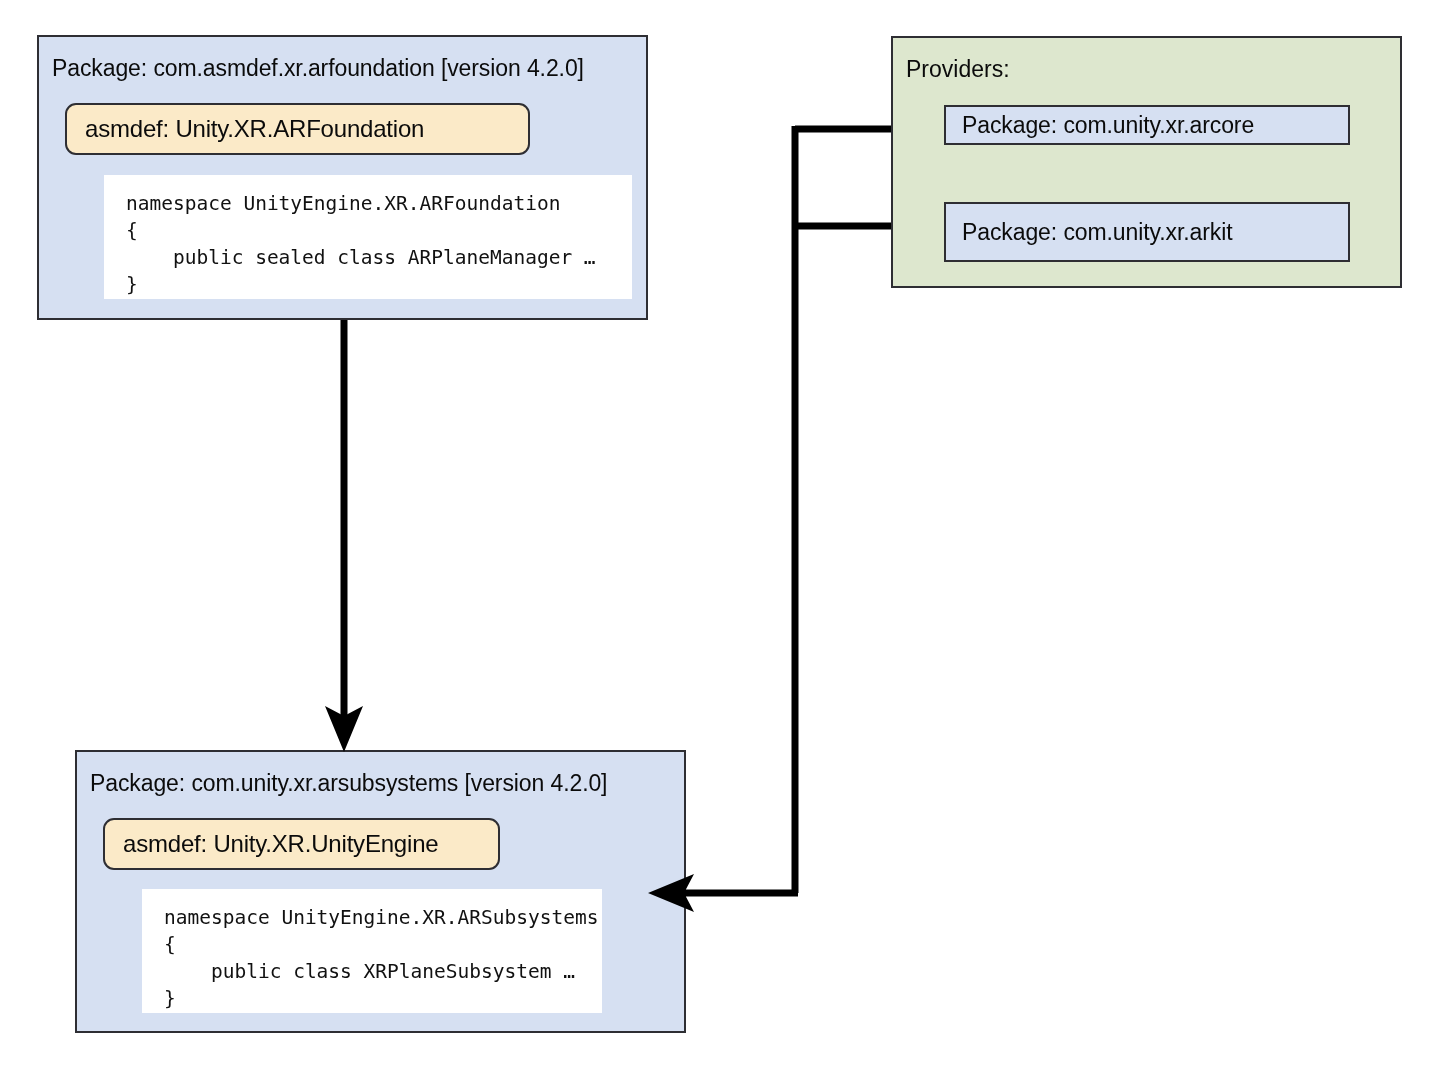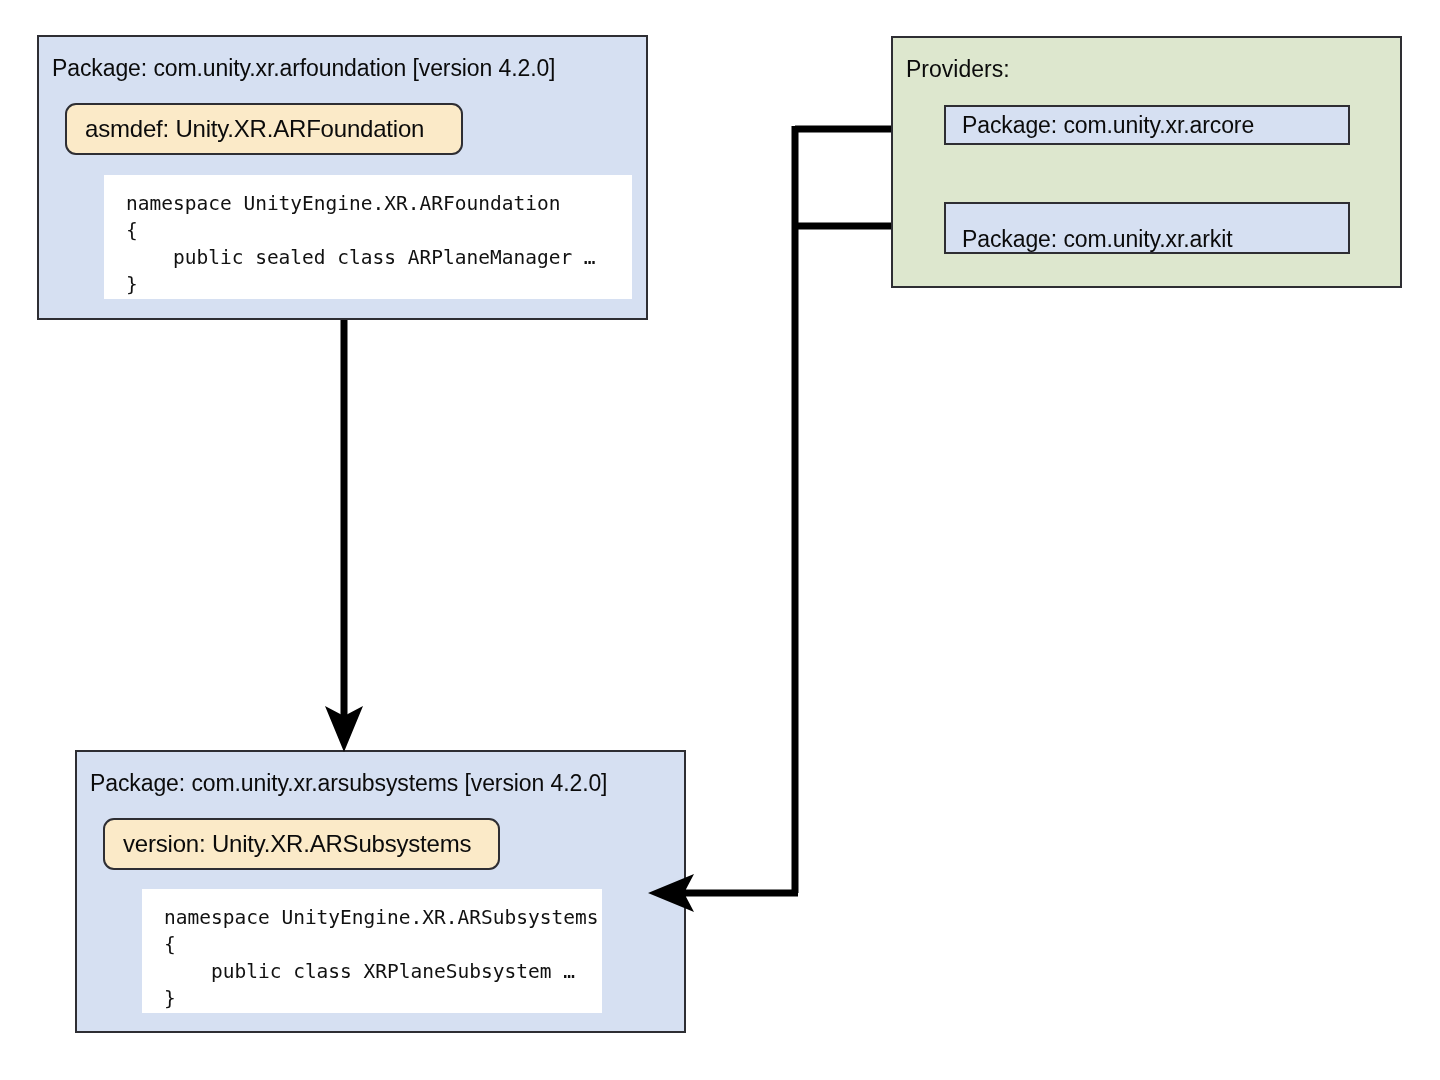--- a/index.html
+++ b/index.html
@@ -116,55 +116,55 @@
     pointer-events: none;
   }
 </style>
 </head>
 <body>
 
 <div id="diagram-canvas">
 
   <div class="pkg-box" style="left:37px; top:35px; width:611px; height:285px;">
 
-    <div class="pkg-title" style="left:13px; top:18px;">Package: com.unity.xr.arfoundation [version 4.2.0]</div>
+    <div class="pkg-title" style="left:13px; top:18px;">Package: com.asmdef.xr.arfoundation [version 4.2.0]</div>
 
-    <div class="asmdef-pill" style="left:26px; top:66px; width:398px; height:52px;">
+    <div class="asmdef-pill" style="left:26px; top:66px; width:465px; height:52px;">
       <span>asmdef: Unity.XR.ARFoundation</span>
     </div>
 
     <div class="code-block" style="left:65px; top:138px; width:528px; height:124px;">namespace UnityEngine.XR.ARFoundation
 {
     public sealed class ARPlaneManager …
 }</div>
   </div>
 
   <div class="pkg-box" style="left:37px; top:750px; width:611px; height:283px;margin-left:38px;">
 
     <div class="pkg-title" style="left:13px; top:18px;">Package: com.unity.xr.arsubsystems [version 4.2.0]</div>
 
     <div class="asmdef-pill" style="left:26px; top:66px; width:397px; height:52px;">
-      <span>version: Unity.XR.ARSubsystems</span>
+      <span>asmdef: Unity.XR.UnityEngine</span>
     </div>
 
     <div class="code-block" style="left:65px; top:137px; width:460px; height:124px;">namespace UnityEngine.XR.ARSubsystems
 {
     public class XRPlaneSubsystem …
 }</div>
   </div>
 
   <div class="providers-box" style="left:891px; top:36px; width:511px; height:252px;">
 
     <div class="providers-title" style="left:13px; top:18px;">Providers:</div>
 
     <div class="provider-item" style="left:51px; top:67px; width:406px; height:40px;">
       <span>Package: com.unity.xr.arcore</span>
     </div>
 
-    <div class="provider-item" style="left:51px; top:164px; width:406px; height:52px;align-items:flex-end;">
+    <div class="provider-item" style="left:51px; top:164px; width:406px; height:60px;">
       <span>Package: com.unity.xr.arkit</span>
     </div>
   </div>
 
   <svg id="connectors" viewBox="0 0 1440 1080" xmlns="http://www.w3.org/2000/svg">
 
     <g>
       <line x1="344" y1="320" x2="344" y2="726" stroke="#000000" stroke-width="7"></line>
       <polygon points="344,752 325,706 344,716 363,706" fill="#000000"></polygon>
     </g>

